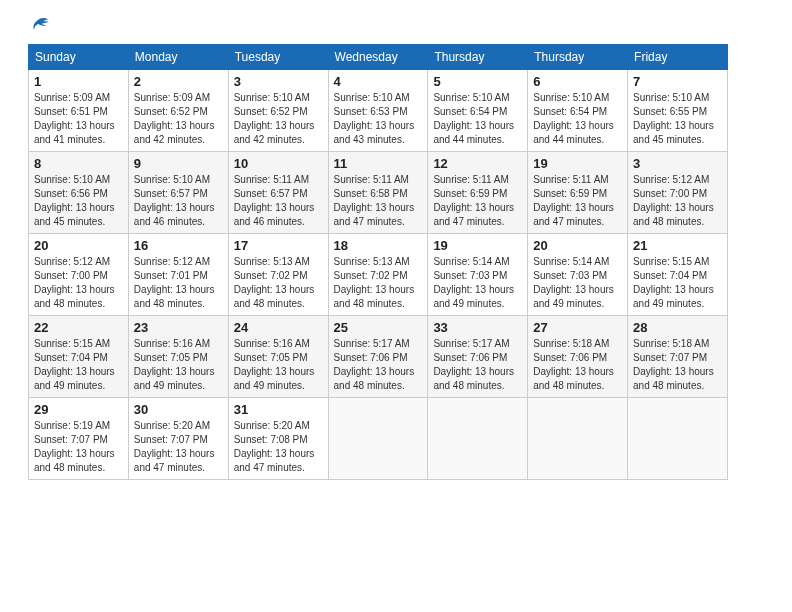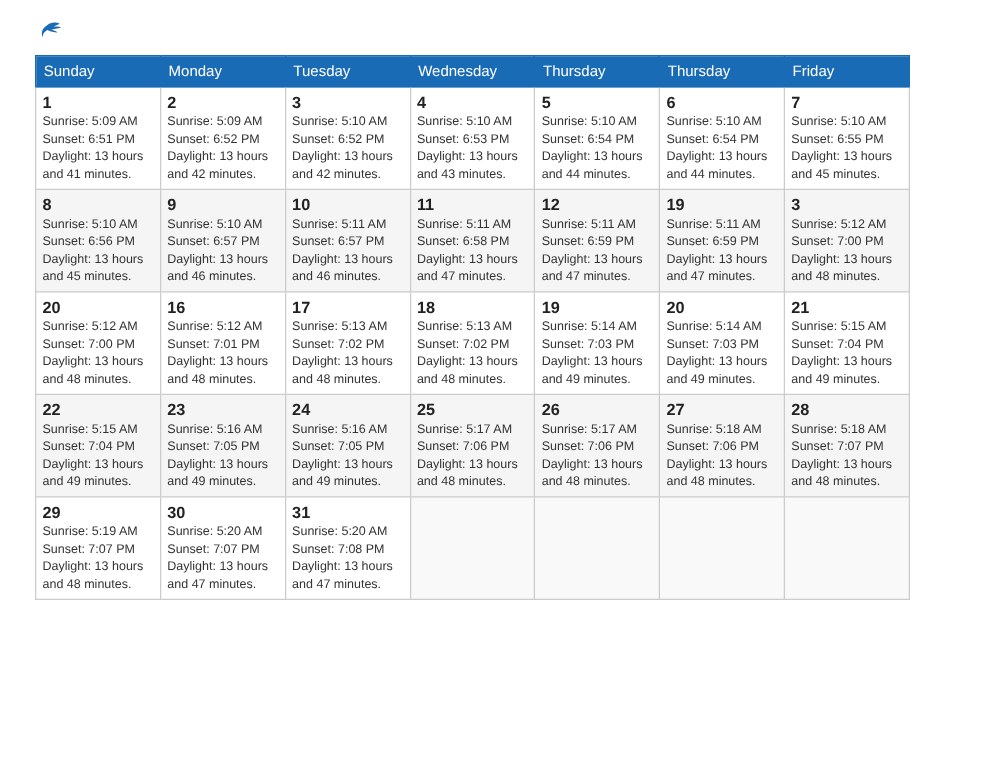--- a/index.html
+++ b/index.html
@@ -299,21 +299,21 @@
 and 49 minutes.</div>
           </td>
           <td>
             <span class="cell-date">25</span>
             <div class="cell-info" style="white-space: pre-line;">Sunrise: 5:17 AM
 Sunset: 7:06 PM
 Daylight: 13 hours
 and 48 minutes.</div>
           </td>
           <td>
-            <span class="cell-date">26</span>
+            <span class="cell-date">33</span>
             <div class="cell-info" style="white-space: pre-line;">Sunrise: 5:17 AM
 Sunset: 7:06 PM
 Daylight: 13 hours
 and 48 minutes.</div>
           </td>
           <td>
             <span class="cell-date">27</span>
             <div class="cell-info" style="white-space: pre-line;">Sunrise: 5:18 AM
 Sunset: 7:06 PM
 Daylight: 13 hours

